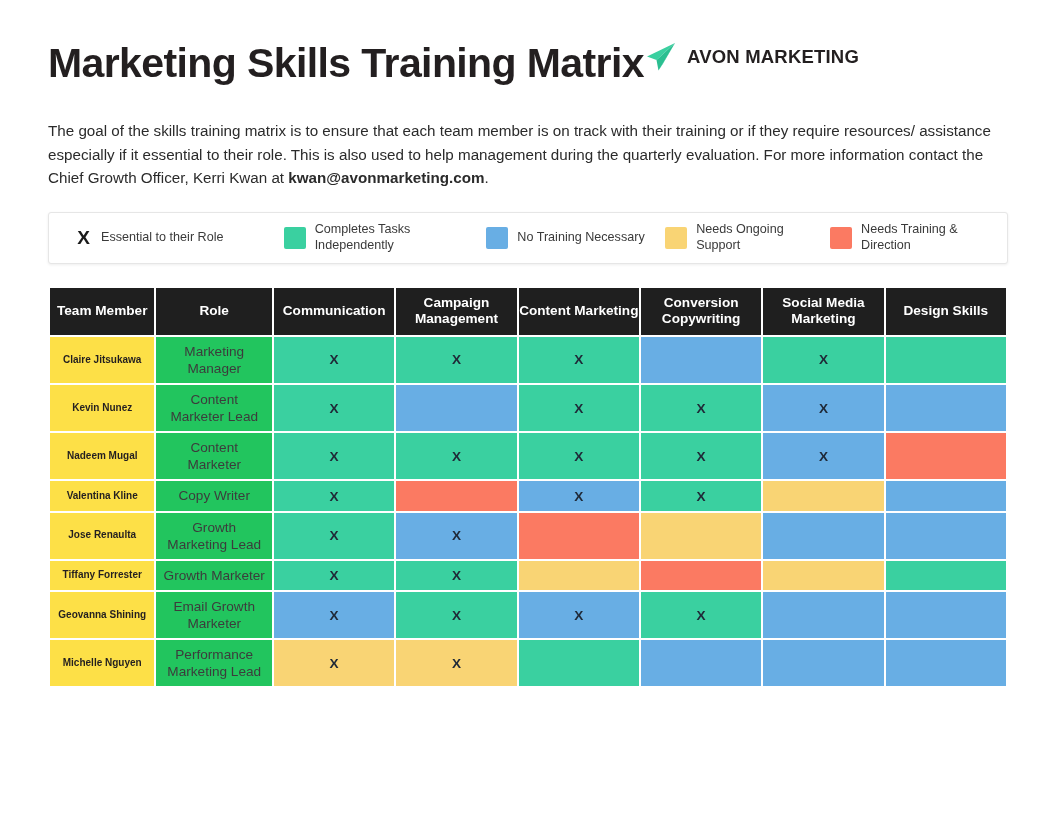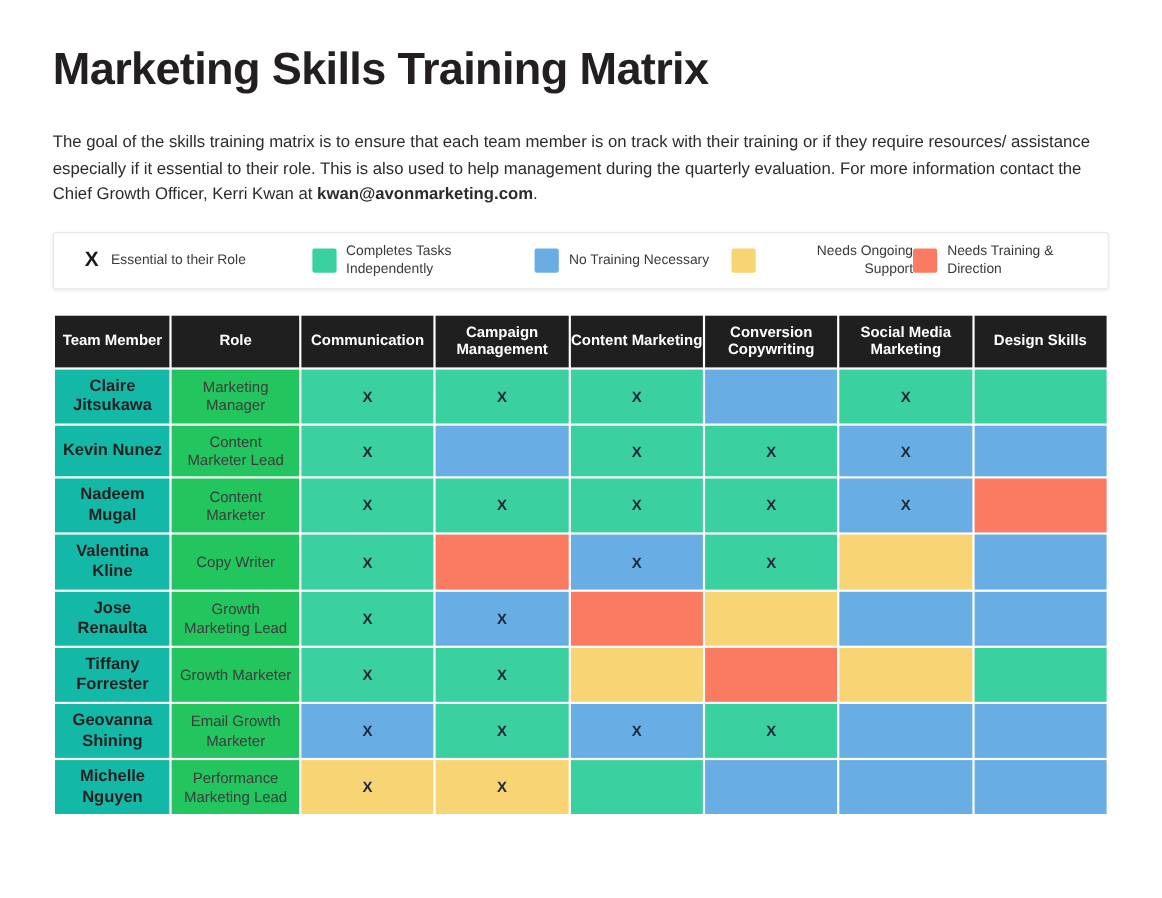--- a/index.html
+++ b/index.html
@@ -79,21 +79,21 @@
   .legend-item {
     display: flex;
     align-items: center;
     gap: 9px;
     height: 100%;
   }
 
   .legend-item.first { width: 218px; padding-left: 8px; }
   .legend-item.w1 { width: 204px; }
   .legend-item.w2 { width: 180px; }
-  .legend-item.w3 { width: 166px; text-align: right; }
+  .legend-item.w3 { width: 166px; }
   .legend-item.w4 { width: 160px; }
 
   .legend-x {
     font-size: 19px;
     font-weight: bold;
     color: #1a1a1a;
     width: 17px;
     text-align: center;
   }
 
@@ -133,22 +133,22 @@
     line-height: 1.22;
     height: 47px;
     padding: 0 4px;
   }
 
   .col-member { width: 104px; }
   .col-role   { width: 115px; }
   .col-skill  { width: 119.8px; }
 
   td.cell-member {
-    background: #14b8a6;
-    font-size: 15px;
+    background: #fde047;
+    font-size: 10px;
     font-weight: bold;
     line-height: 1.24;
     color: #231f20;
     padding: 6px 4px;
   }
 
   td.cell-role {
     background: #22c55e;
     font-size: 13.6px;
     font-weight: normal;
@@ -172,20 +172,30 @@
   .mark { display: inline-block; line-height: 1; }
 </style>
 </head>
 <body>
 
 <div class="page">
 
   <div class="header-row">
     <h1 class="page-title">Marketing Skills Training Matrix</h1>
 
+    <div class="brand">
+      <span class="brand-icon">
+        <svg viewBox="0 0 34 34" width="34" height="34" aria-hidden="true">
+          <path d="M31 3 L3 16.5 L12.5 20 L31 3 Z" fill="#3ad0a0"></path>
+          <path d="M31 3 L12.5 20 L14.5 30.5 L19 23.5 Z" fill="#2bbf91"></path>
+          <path d="M31 3 L14.5 30.5 L19 23.5 L31 3 Z" fill="#5fdcb4"></path>
+        </svg>
+      </span>
+      <span class="brand-name">AVON MARKETING</span>
+    </div>
   </div>
 
   <p class="description"><span>The goal of the skills training matrix is to ensure that each team member is on track with their training or if they require resources/ assistance especially if it essential to their role. This is also used to help management during the quarterly evaluation. For more information contact the Chief Growth Officer, Kerri Kwan at </span><b>kwan@avonmarketing.com</b><span>.</span></p>
 
   <div class="legend">
 
     <div class="legend-item first">
       <span class="legend-x">X</span>
       <span class="legend-label">Essential to their Role</span>
     </div>

